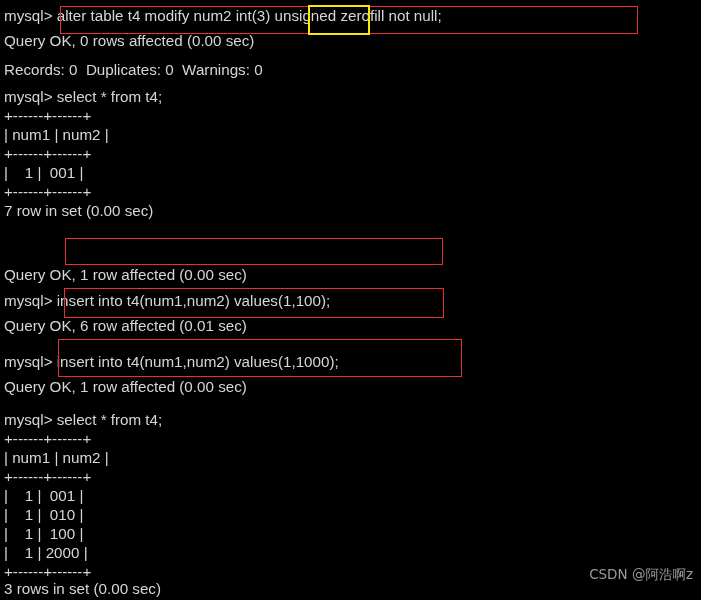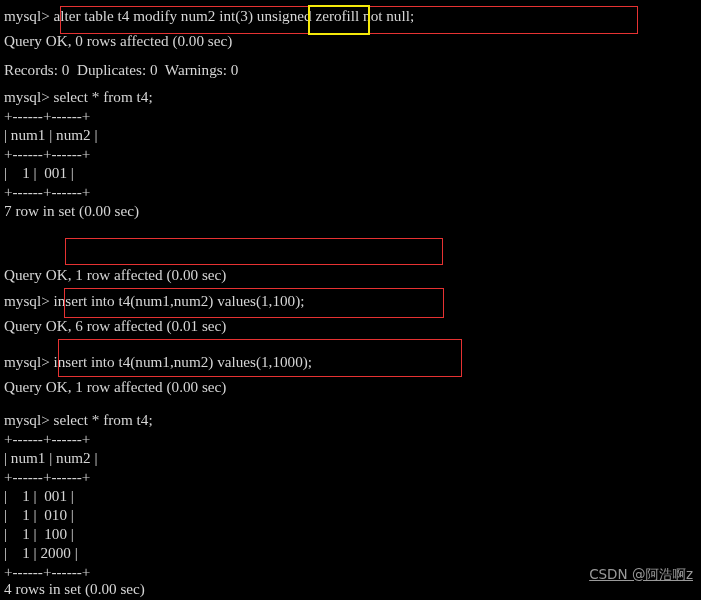--- a/index.html
+++ b/index.html
@@ -21,42 +21,41 @@
   }
   .line {
     position: absolute;
     left: 4px;
     height: 24.5px;
     line-height: 24.5px;
     font-size: 15.2px;
     letter-spacing: 0px;
     color: #d6d6d6;
     white-space: pre;
-    font-family: Liberation Serif, serif;
+    font-family: Liberation Sans, sans-serif;
   }
   .box {
     position: absolute;
     box-sizing: border-box;
     pointer-events: none;
   }
   .box-red {
     border: 1.6px solid #e63232;
   }
   .box-yellow {
     border: 2px solid #f5e90a;
   }
   #watermark {
     position: absolute;
     right: 8px;
     bottom: 16px;
     font-family: "DejaVu Sans", "Liberation Sans", sans-serif;
     font-size: 13.5px;
     color: #9a9a9a;
     white-space: pre;
-    text-decoration: underline;
   }
 </style>
 </head>
 <body>
 
 <div id="terminal">
 
   <div class="line" style="top:4px">mysql&gt; alter table t4 modify num2 int(3) unsigned zerofill not null;</div>
   <div class="line" style="top:28.5px">Query OK, 0 rows affected (0.00 sec)</div>
   <div class="line" style="top:58px">Records: 0  Duplicates: 0  Warnings: 0</div>
@@ -79,21 +78,21 @@
   <div class="line" style="top:399px"></div>
   <div class="line" style="top:408px">mysql&gt; select * from t4;</div>
   <div class="line" style="top:427px">+------+------+</div>
   <div class="line" style="top:446px">| num1 | num2 |</div>
   <div class="line" style="top:465px">+------+------+</div>
   <div class="line" style="top:484px">|    1 |  001 |</div>
   <div class="line" style="top:503px">|    1 |  010 |</div>
   <div class="line" style="top:522px">|    1 |  100 |</div>
   <div class="line" style="top:541px">|    1 | 2000 |</div>
   <div class="line" style="top:560px">+------+------+</div>
-  <div class="line" style="top:577px">4 rows in set (0.00 sec)</div>
+  <div class="line" style="top:577px">3 rows in set (0.00 sec)</div>
 
   <div class="box box-red" style="left:60px; top:6px; width:578px; height:28px;"></div>
   <div class="box box-yellow" style="left:308px; top:5px; width:62px; height:30px;"></div>
   <div class="box box-red" style="left:65px; top:238px; width:378px; height:27px;"></div>
   <div class="box box-red" style="left:64px; top:288px; width:380px; height:30px;"></div>
   <div class="box box-red" style="left:58px; top:339px; width:404px; height:38px;"></div>
 
   <div id="watermark">CSDN @阿浩啊z</div>
 </div>
 

